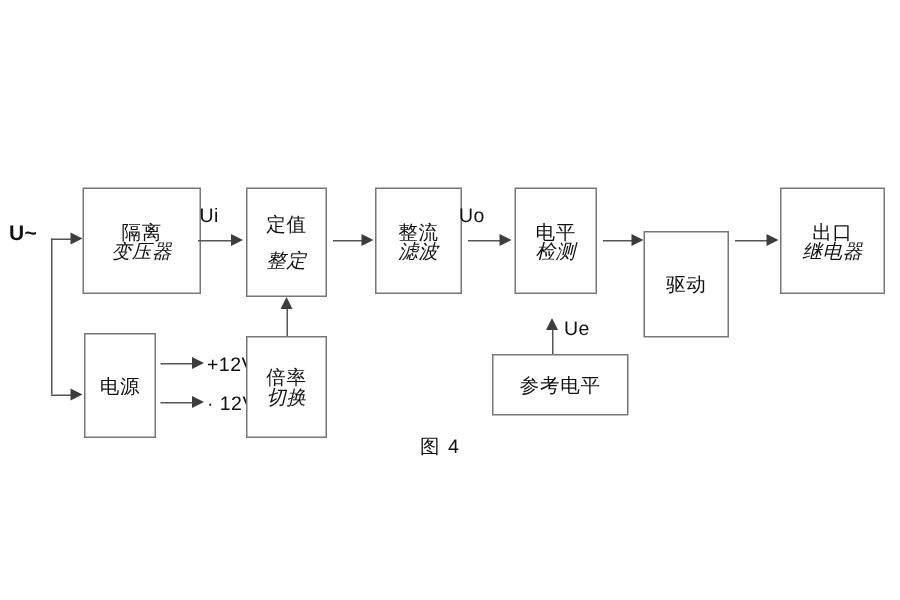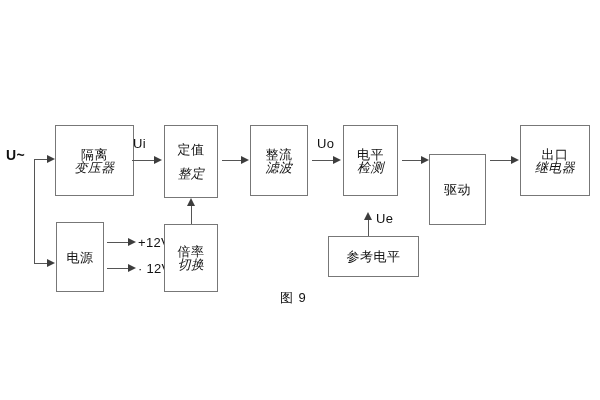--- a/index.html
+++ b/index.html
@@ -127,21 +127,21 @@
   </div>
 
   <div class="hline" style="left:222px; top:160px; width:20px;"></div>
   <div class="arrow-r" style="left:241px; top:156px;"></div>
 
   <div class="block" style="left:250px; top:125px; width:58px; height:71px;">
     <span class="ln">整流</span>
     <span class="ln">滤波</span>
   </div>
 
-  <div class="label" style="left:306px; top:136px;margin-left:11px;">Uo</div>
+  <div class="label" style="left:306px; top:136px;">Uo</div>
   <div class="hline" style="left:312px; top:160px; width:22px;"></div>
   <div class="arrow-r" style="left:333px; top:156px;"></div>
 
   <div class="block" style="left:343px; top:125px; width:55px; height:71px;">
     <span class="ln">电平</span>
     <span class="ln">检测</span>
   </div>
 
   <div class="hline" style="left:402px; top:160px; width:20px;"></div>
   <div class="arrow-r" style="left:421px; top:156px;"></div>
@@ -179,15 +179,15 @@
   <div class="arrow-u" style="left:187px; top:198px;"></div>
 
   <div class="block single" style="left:328px; top:236px; width:91px; height:41px;">
     <span class="ln">参考电平</span>
   </div>
 
   <div class="vline" style="left:368px; top:220px; height:16px;"></div>
   <div class="arrow-u" style="left:364px; top:212px;"></div>
   <div class="label" style="left:376px; top:211px;">Ue</div>
 
-  <div class="caption" style="left:280px; top:289px;">图 9</div>
+  <div class="caption" style="left:280px; top:289px;">图 4</div>
 
 </div>
 
 </body></html>

